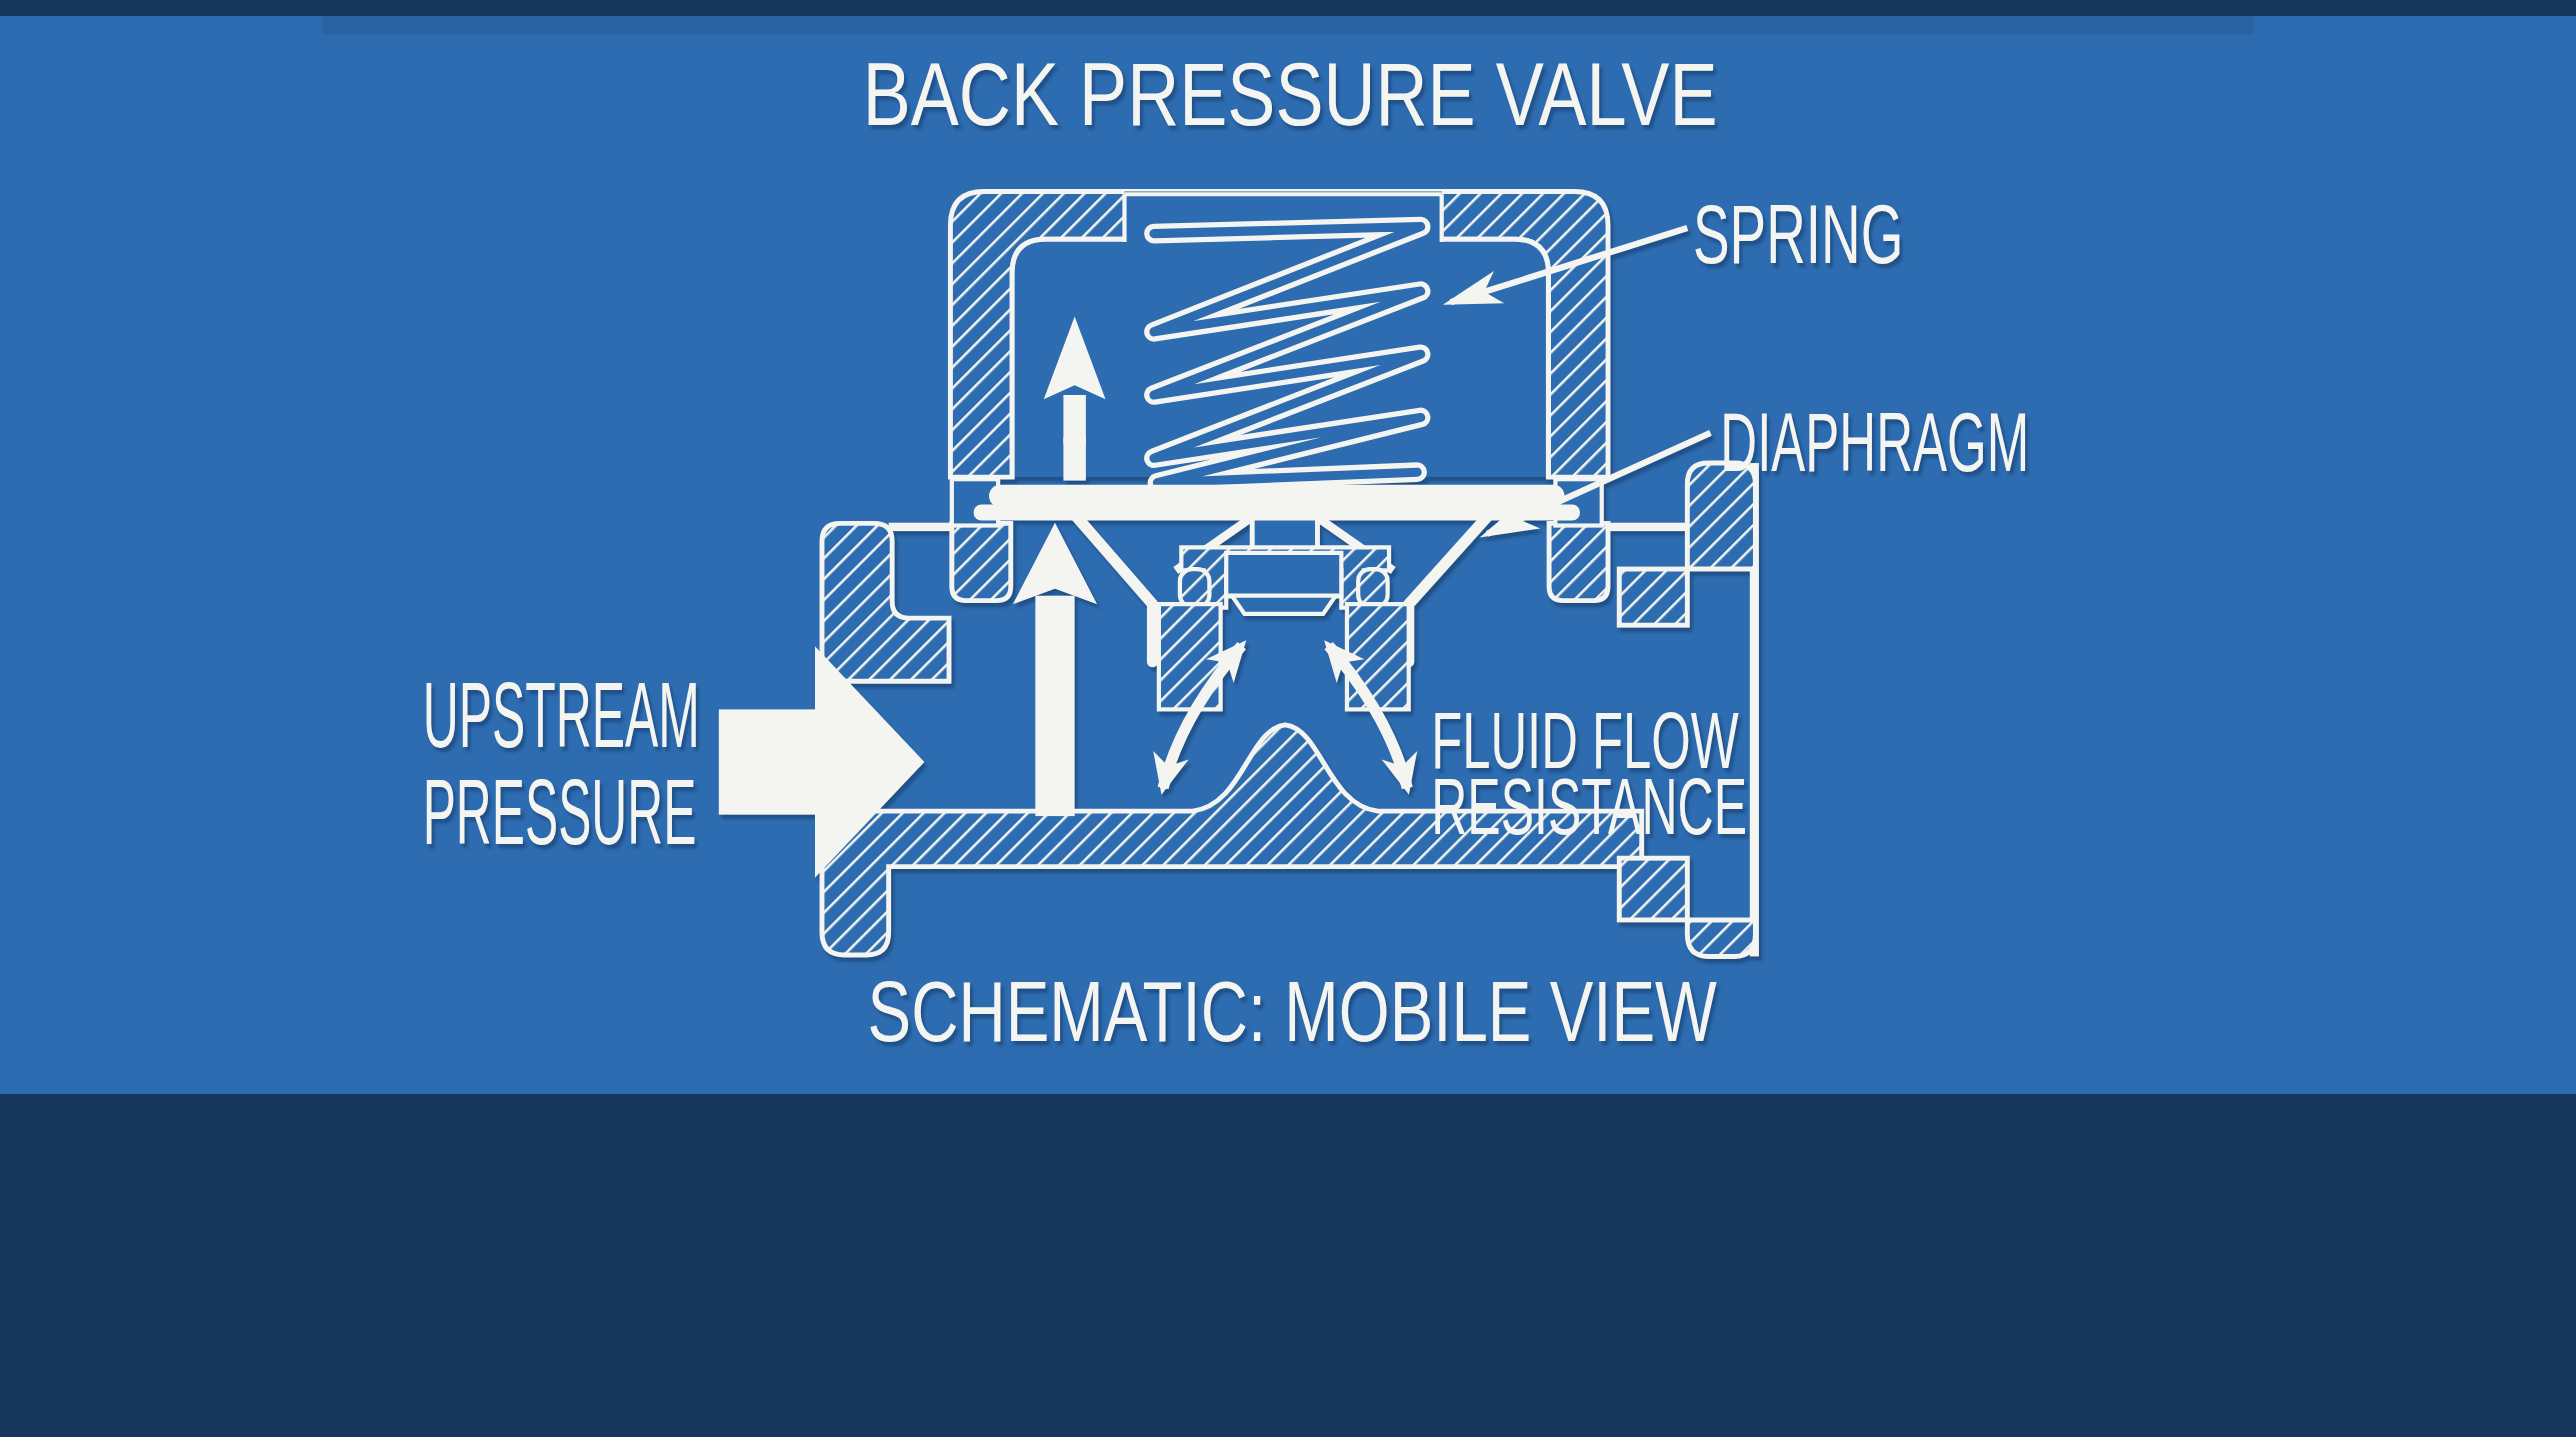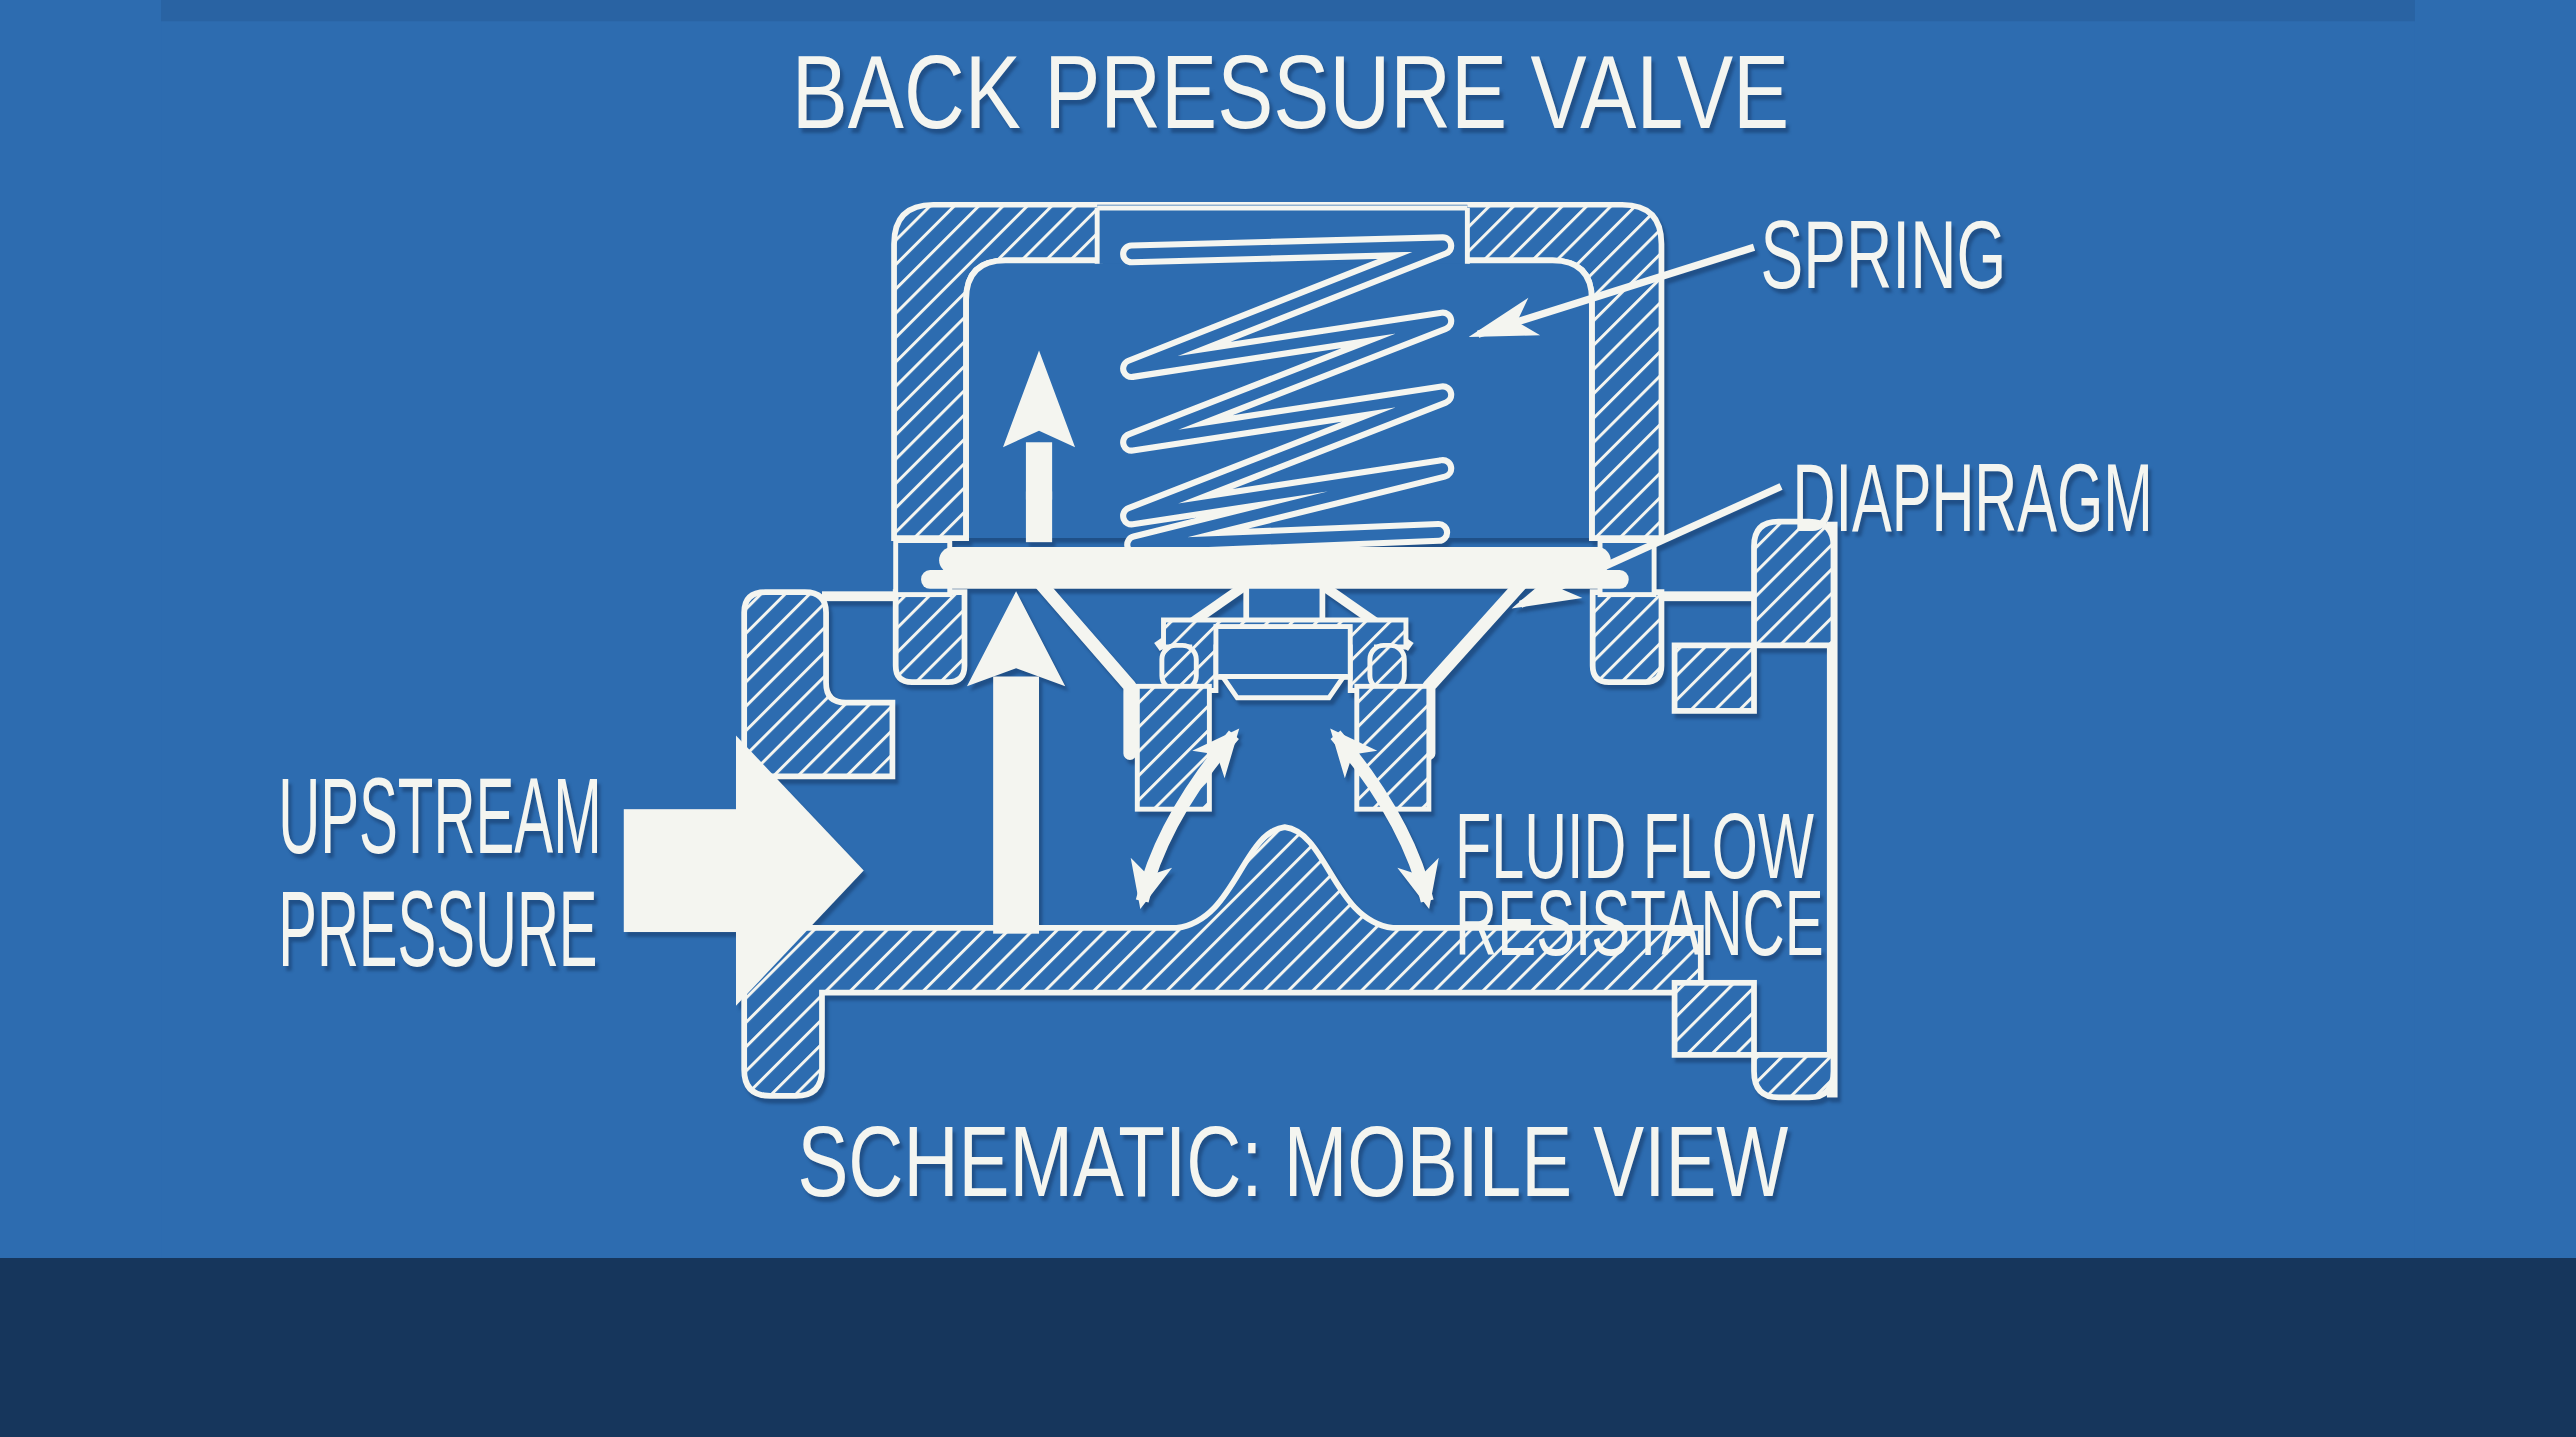--- a/index.html
+++ b/index.html
@@ -1,16 +1,16 @@
 <!DOCTYPE html>
 <html style="font-size:15px"><head>
 <meta charset="utf-8">
 <style>
   html,body{margin:0;padding:0;background:#16365c;}
-  .stage{width:2576px;height:1258px;position:relative;overflow:hidden;background:#2d6cb0;}
+  .stage{width:2576px;height:1078px;position:relative;overflow:hidden;background:#2d6cb0;margin-top:16px;}
   svg{display:block;width:100%;height:100%;}
   .art{filter:drop-shadow(4px 6px 2px rgba(10,35,70,0.38));}
   text{font-family:"Liberation Sans","DejaVu Sans",sans-serif;fill:#f4f5f0;}
   .t-title{font-size:126px;}
   .t-caption{font-size:122px;}
   .t-label{font-size:118px;}
   .t-side{font-size:132px;}
   .t-fluid{font-size:114px;}
 </style>
 </head>

